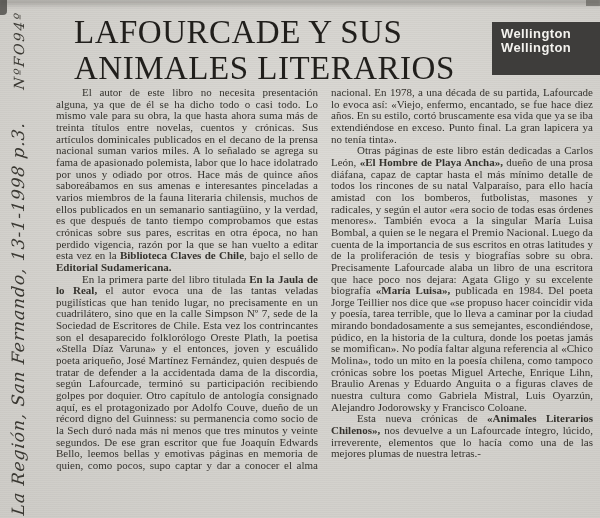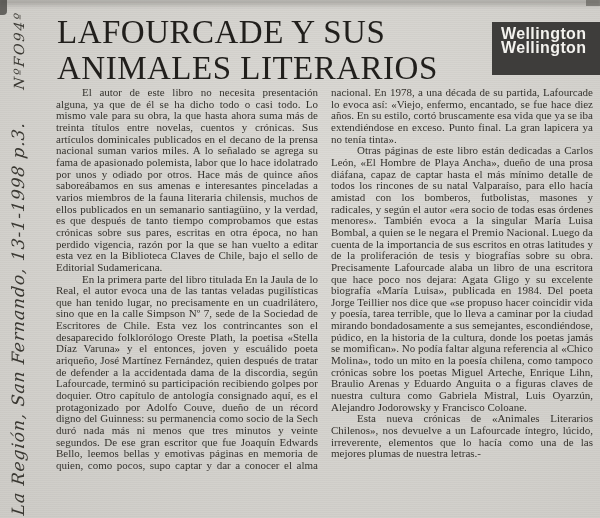--- a/index.html
+++ b/index.html
@@ -31,57 +31,57 @@
     white-space: nowrap;
     font-family: "DejaVu Serif", serif;
     font-style: italic;
     font-size: 17px;
     letter-spacing: 1px;
     color: #3a3832;
   }
   .margin-note .note-code { margin-left: 26px; font-size: 14px; letter-spacing: 2px; }
   
   .title {
-    position: absolute; left: 57px; top: 14px;
+    position: absolute; left: 74px; top: 14px;
     margin: 0;
     font-size: 33px; line-height: 36px;
     font-weight: 400;
     letter-spacing: 0.5px;
     color: #211f1c;
   }
   .title span { display: block; }
   
   .byline-box {
     position: absolute; top: 22px; right: 0;
     width: 108px; height: 53px;
     box-sizing: border-box;
     padding: 5px 4px 5px 9px;
     background: #3e3d3b;
     color: #f3f2ee;
     font-family: "Liberation Sans", sans-serif;
     font-weight: bold;
-    font-size: 16px; line-height: 14px;
+    font-size: 13px; line-height: 14px;
     letter-spacing: 0.4px;
   }
   
   .article-body {
     position: absolute; left: 56px; top: 87px;
     width: 537px; height: 431px;
     column-count: 2;
     column-gap: 13px;
     overflow: hidden;
     font-size: 11px;
     line-height: 11.65px;
     text-align: justify;
     hyphens: auto;
     -webkit-hyphens: auto;
     color: #34322d;
   }
   .article-body p { margin: 0; text-indent: 26px; }
-  .article-body b { font-weight: normal; }
+  .article-body b { font-weight: bold; }
 </style>
 </head>
 <body>
 
 <div class="page">
 
   <div class="scan-top"></div>
   <div class="corner-tl"></div>
   <div class="corner-tr"></div>
 

